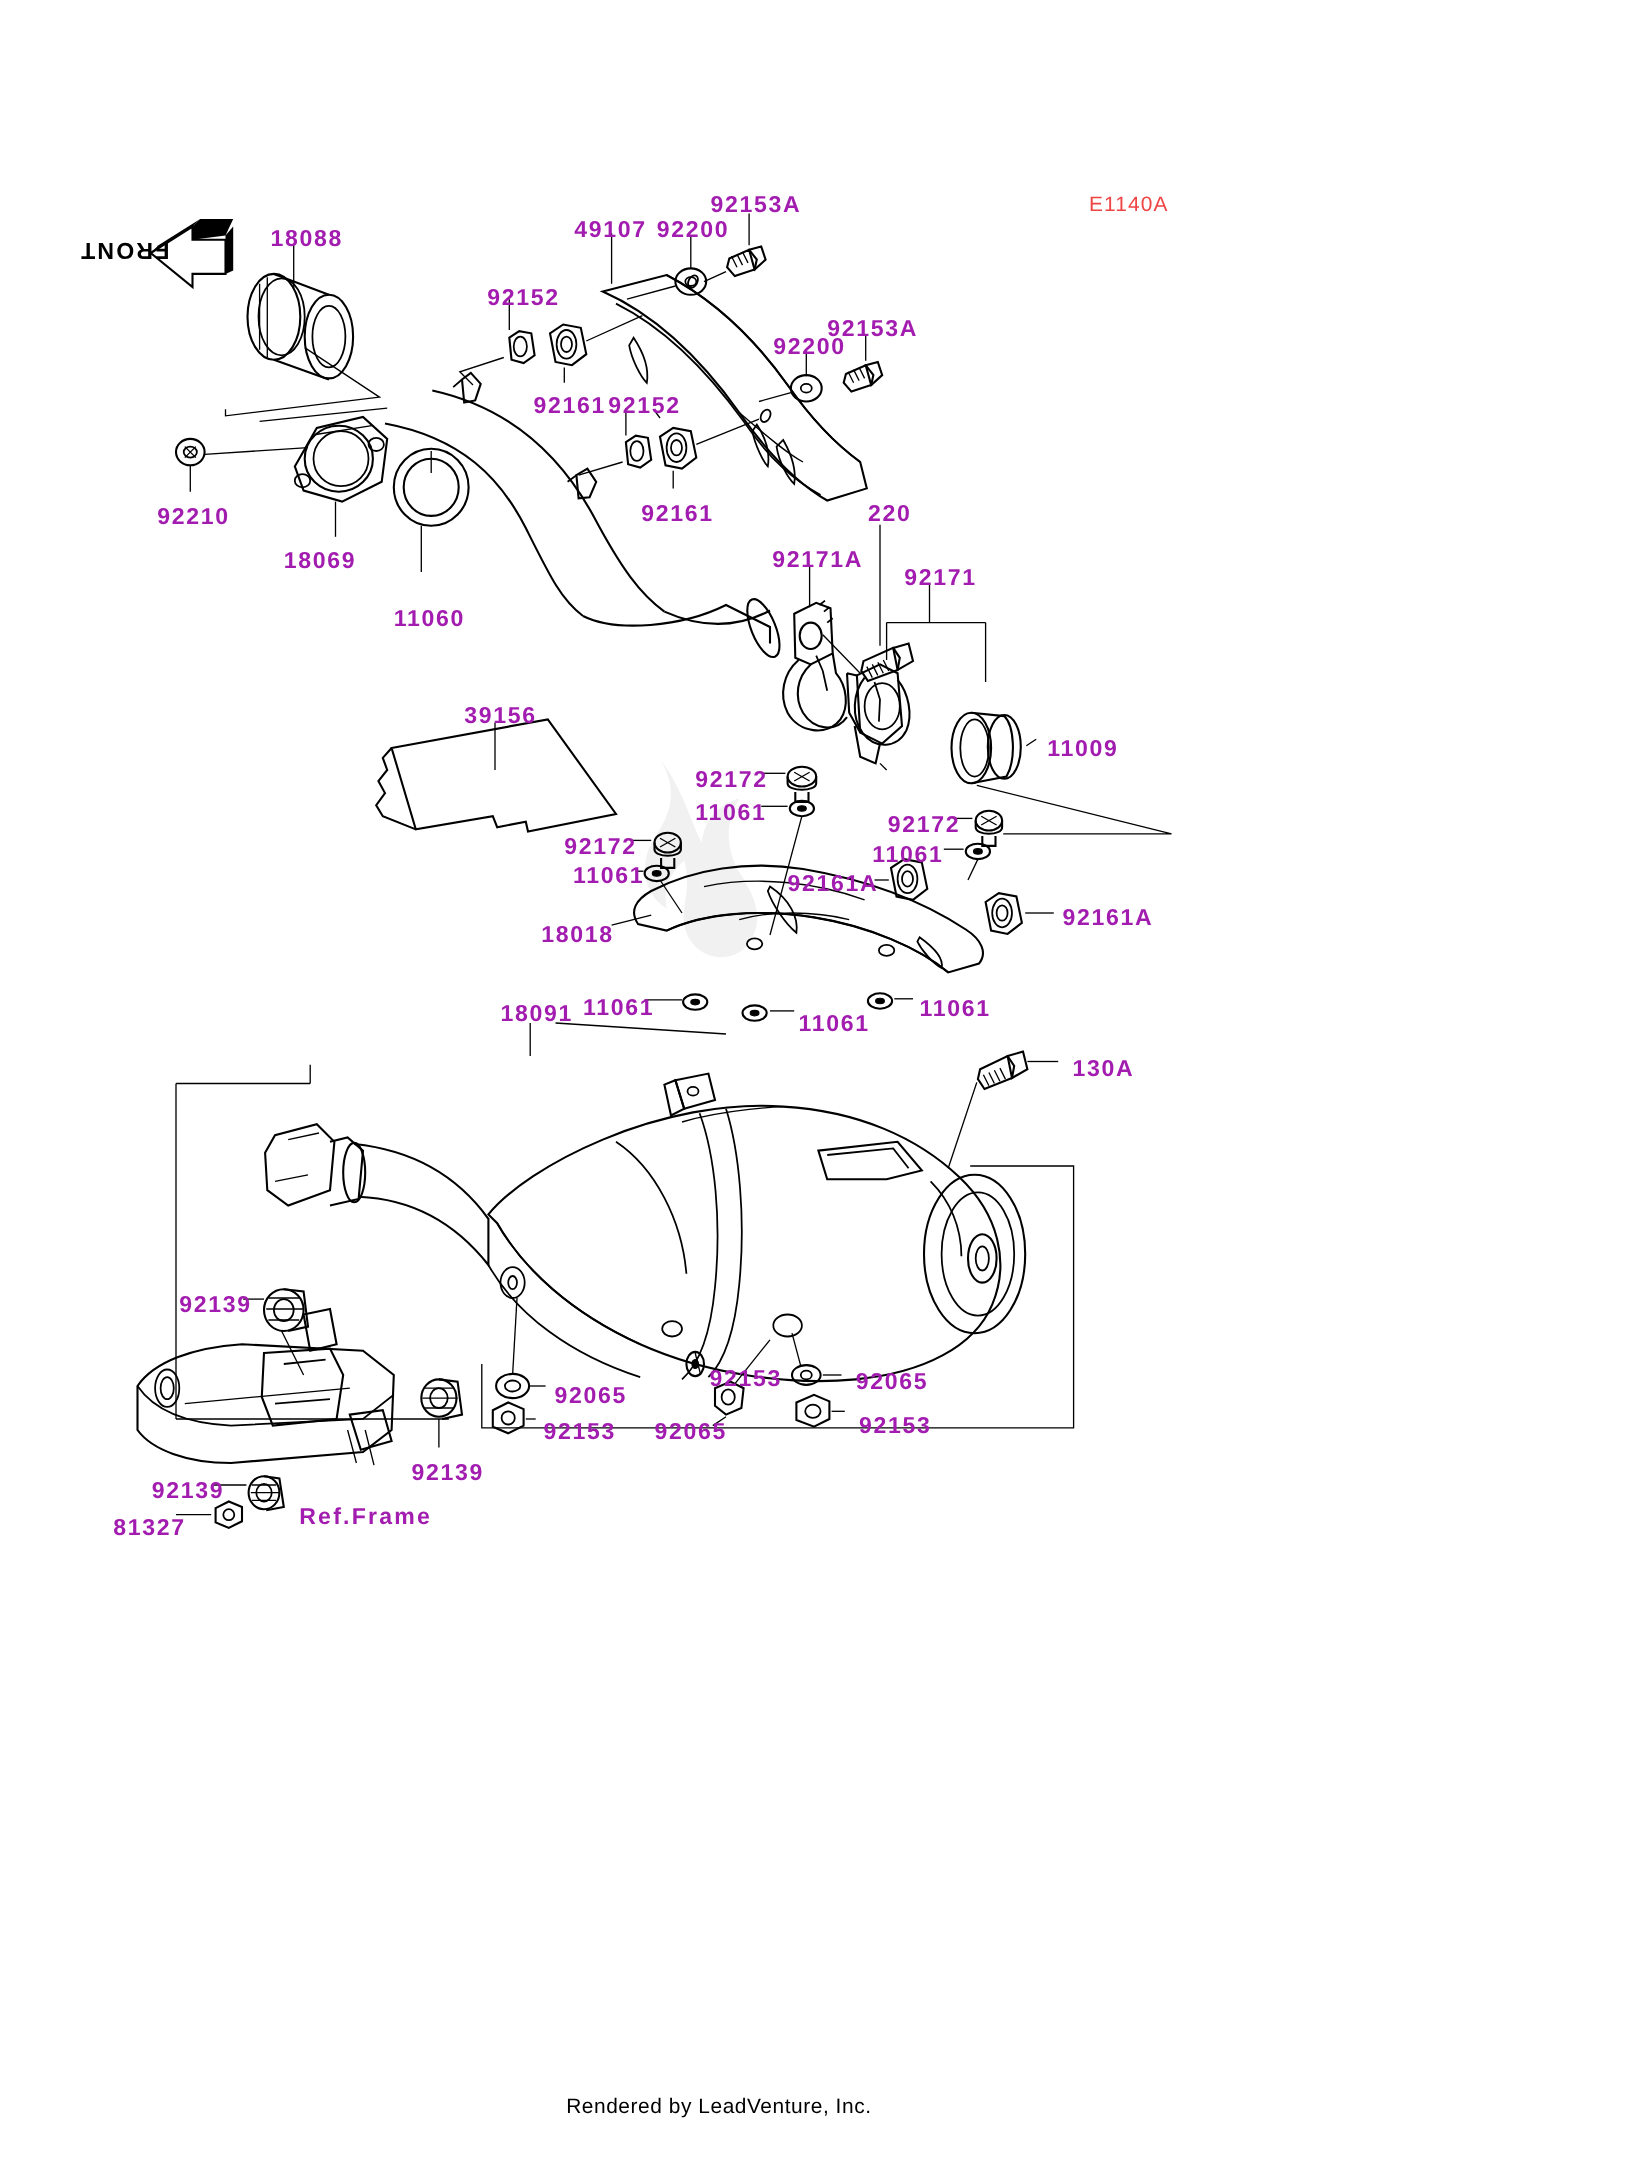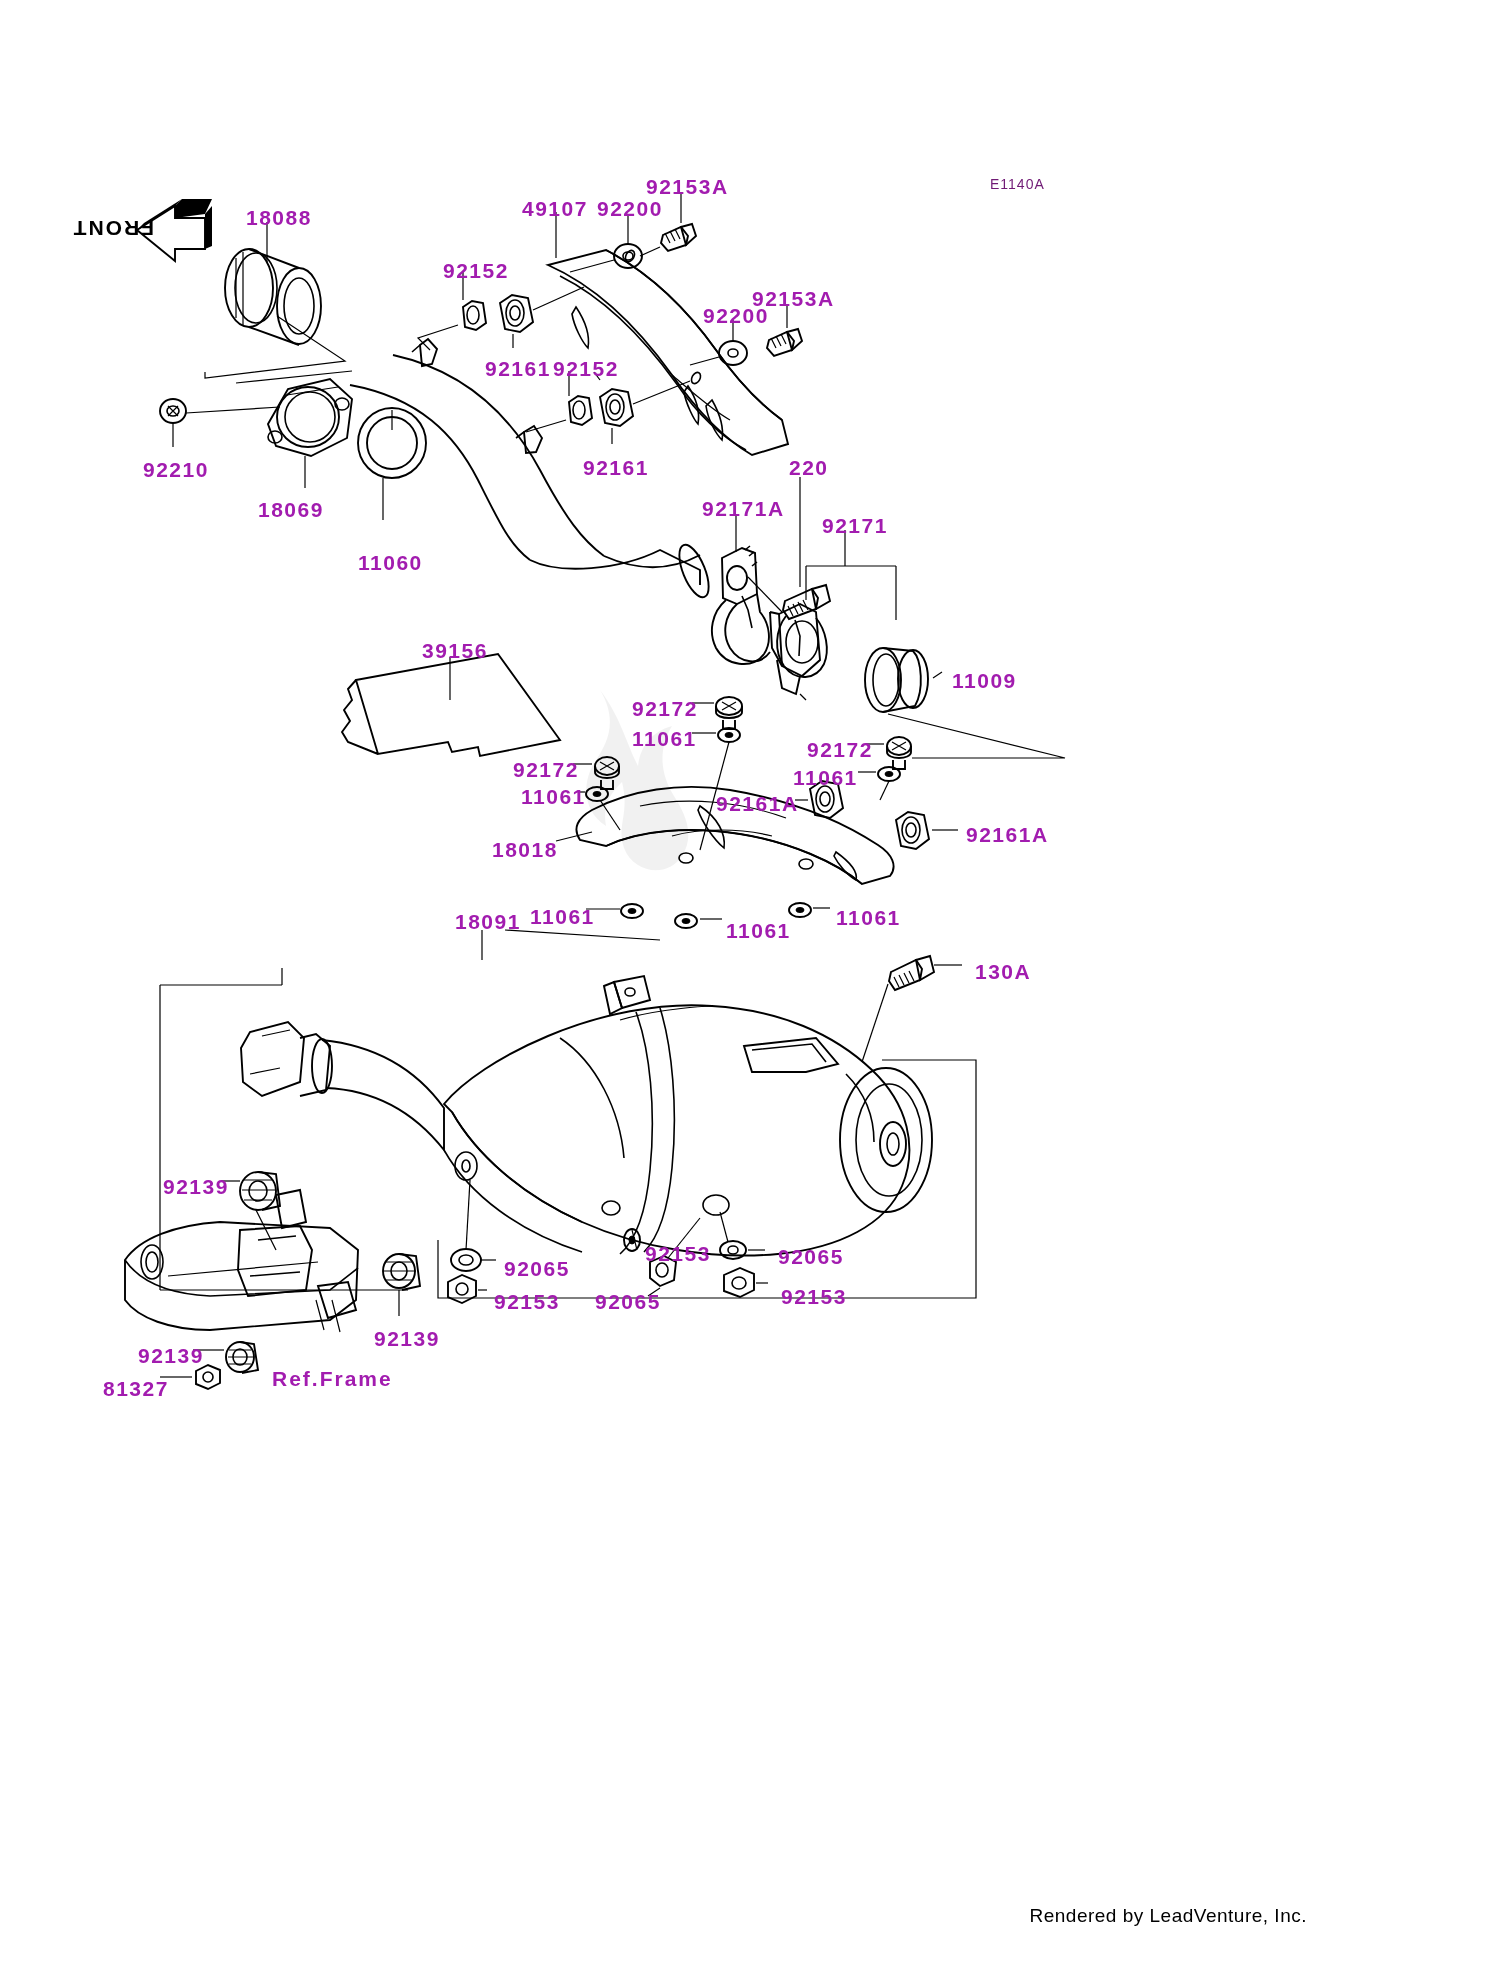--- a/index.html
+++ b/index.html
@@ -1,20 +1,20 @@
 <!DOCTYPE html>
 <html><head>
 <meta charset="utf-8">
 <style>
   html,body{margin:0;padding:0;background:#ffffff;}
   body{width:1500px;height:1962px;position:relative;font-family:"Liberation Sans",sans-serif;overflow:hidden;}
   #stage{position:absolute;left:0;top:0;width:1500px;height:1962px;}
   .lbl{position:absolute;font-family:"Liberation Sans",sans-serif;font-weight:700;font-size:21px;letter-spacing:1.5px;color:#a21caf;white-space:nowrap;}
-  .code{position:absolute;font-family:"Liberation Sans",sans-serif;font-weight:400;font-size:14px;letter-spacing:1px;color:#701a75;white-space:nowrap;}
-  .footer{position:absolute;left:0;width:1307px;text-align:right;font-family:"Liberation Sans",sans-serif;font-weight:400;font-size:19px;letter-spacing:.5px;color:#000;}
+  .code{position:absolute;font-family:"Liberation Sans",sans-serif;font-weight:400;font-size:19px;letter-spacing:1px;color:#ef4444;white-space:nowrap;}
+  .footer{position:absolute;left:0;width:1307px;text-align:center;font-family:"Liberation Sans",sans-serif;font-weight:400;font-size:19px;letter-spacing:.5px;color:#000;}
   .wm{position:absolute;color:#000;opacity:0.055;font-family:"Liberation Sans",sans-serif;font-weight:400;font-size:44px;letter-spacing:20px;white-space:nowrap;}
   svg{position:absolute;left:0;top:0;}
   .ln{stroke:#000;stroke-width:1.6;fill:none;}
   .ln2{stroke:#000;stroke-width:1.9;fill:none;}
   .thin{stroke:#000;stroke-width:1.2;fill:none;}
   .fillk{fill:#000;stroke:#000;stroke-width:1;}
 </style>
 </head>
 <body>
 

